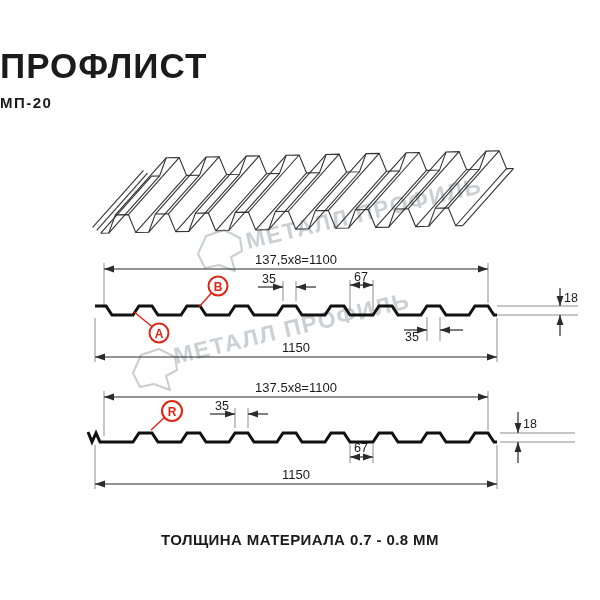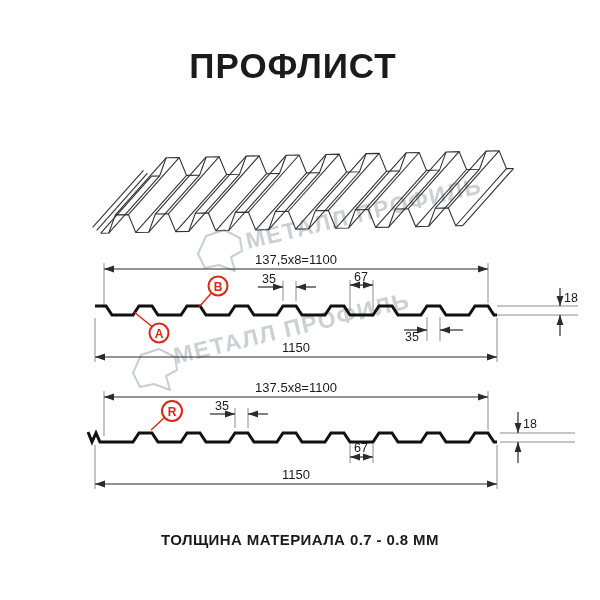--- a/index.html
+++ b/index.html
@@ -1,18 +1,18 @@
 <!DOCTYPE html>
 <html><head>
 <meta charset="utf-8">
 <style>
   html,body{margin:0;padding:0;background:#ffffff;}
   body{width:600px;height:600px;position:relative;overflow:hidden;
        font-family:"Liberation Sans", sans-serif;}
-  .header{position:absolute;top:46px;left:0;width:586px;text-align:center;color:#1b1b1b;}
+  .header{position:absolute;top:46px;left:0;width:586px;color:#1b1b1b;}
   .title{font-size:35px;font-weight:bold;letter-spacing:1px;margin:0;}
   .subtitle{margin-top:8px;font-size:15px;font-weight:bold;letter-spacing:1.5px;}
   .footer{position:absolute;top:531px;left:0;width:600px;text-align:center;
           font-size:15px;font-weight:bold;letter-spacing:0.4px;color:#1b1b1b;}
   svg.drawing{position:absolute;top:0;left:0;}
   .profile{stroke:#111111;stroke-width:3;fill:none;stroke-linejoin:miter;}
   .p3d{stroke:#333333;stroke-width:1.1;fill:none;}
   #connectors3d line{stroke:#333333;stroke-width:1.1;}
   .ext line{stroke:#8d8d8d;stroke-width:1;}
   .dim line{stroke:#2b2b2b;stroke-width:1.2;}
@@ -22,20 +22,21 @@
   .red-marker line{stroke:#e02414;stroke-width:1.4;}
   .red-marker text{fill:#e02414;font-size:12px;font-weight:bold;}
   .wm-text{font-size:23px;font-weight:bold;letter-spacing:1.5px;fill:#cbd0d4;}
   .wm-logo{stroke:#c9ced3;stroke-width:2;fill:none;stroke-linejoin:round;}
 </style>
 </head>
 <body>
 
 <div class="header">
   <h1 class="title">ПРОФЛИСТ</h1>
+  <div class="subtitle">МП-20</div>
 </div>
 
 <svg class="drawing" width="600" height="600" viewBox="0 0 600 600">
   <defs>
     <marker id="arr" viewBox="0 0 10 8" refX="9.5" refY="4" markerWidth="10.5" markerHeight="8.5" orient="auto-start-reverse" markerUnits="userSpaceOnUse">
       <path d="M0,0.7 L9.5,4 L0,7.3 Z" fill="#2b2b2b"></path>
     </marker>
   </defs>
 
   <g>

